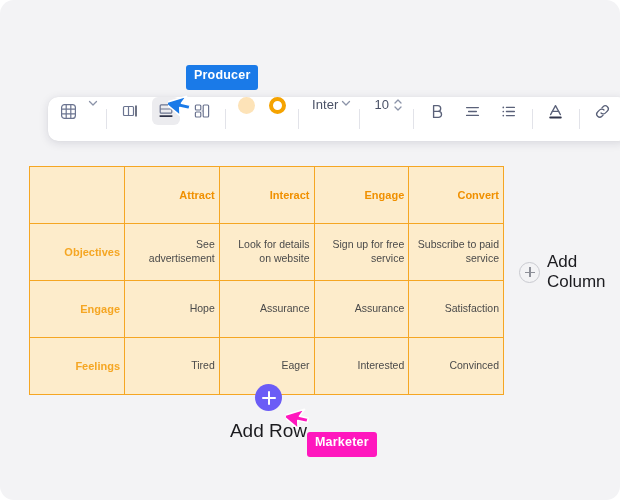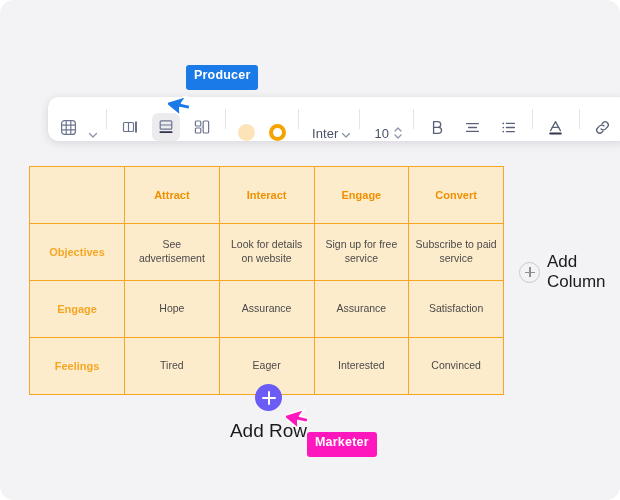--- a/index.html
+++ b/index.html
@@ -34,21 +34,21 @@
     background: #ffffff;
     border-radius: 10px;
     box-shadow: 0 2px 10px rgba(28,32,60,0.13), 0 0 1px rgba(28,32,60,0.10);
     display: flex;
     align-items: center;
     padding: 0 2px;
     box-sizing: border-box;
   }
   .tb-group {
     display: flex;
-    align-items: flex-end;
+    align-items: flex-start;
     height: 100%;
   }
   .tb-btn {
     display: flex;
     align-items: center;
     justify-content: center;
     height: 28px;
     min-width: 28px;
     margin: 0 4px;
     border-radius: 6px;
@@ -113,21 +113,21 @@
     left: 29px;
     top: 166px;
     width: 475px;
     border-collapse: collapse;
     table-layout: fixed;
     background: #fdeccb;
   }
   #grid td {
     border: 1.6px solid #f5a623;
     height: 52px;
-    text-align: center;
+    text-align: right;
     vertical-align: middle;
     font-size: 10.5px;
     color: #4a4a4a;
     line-height: 1.32;
     padding: 2px 4px;
   }
   #grid td.hdr {
     font-weight: bold;
     color: #f09000;
     font-size: 11px;

